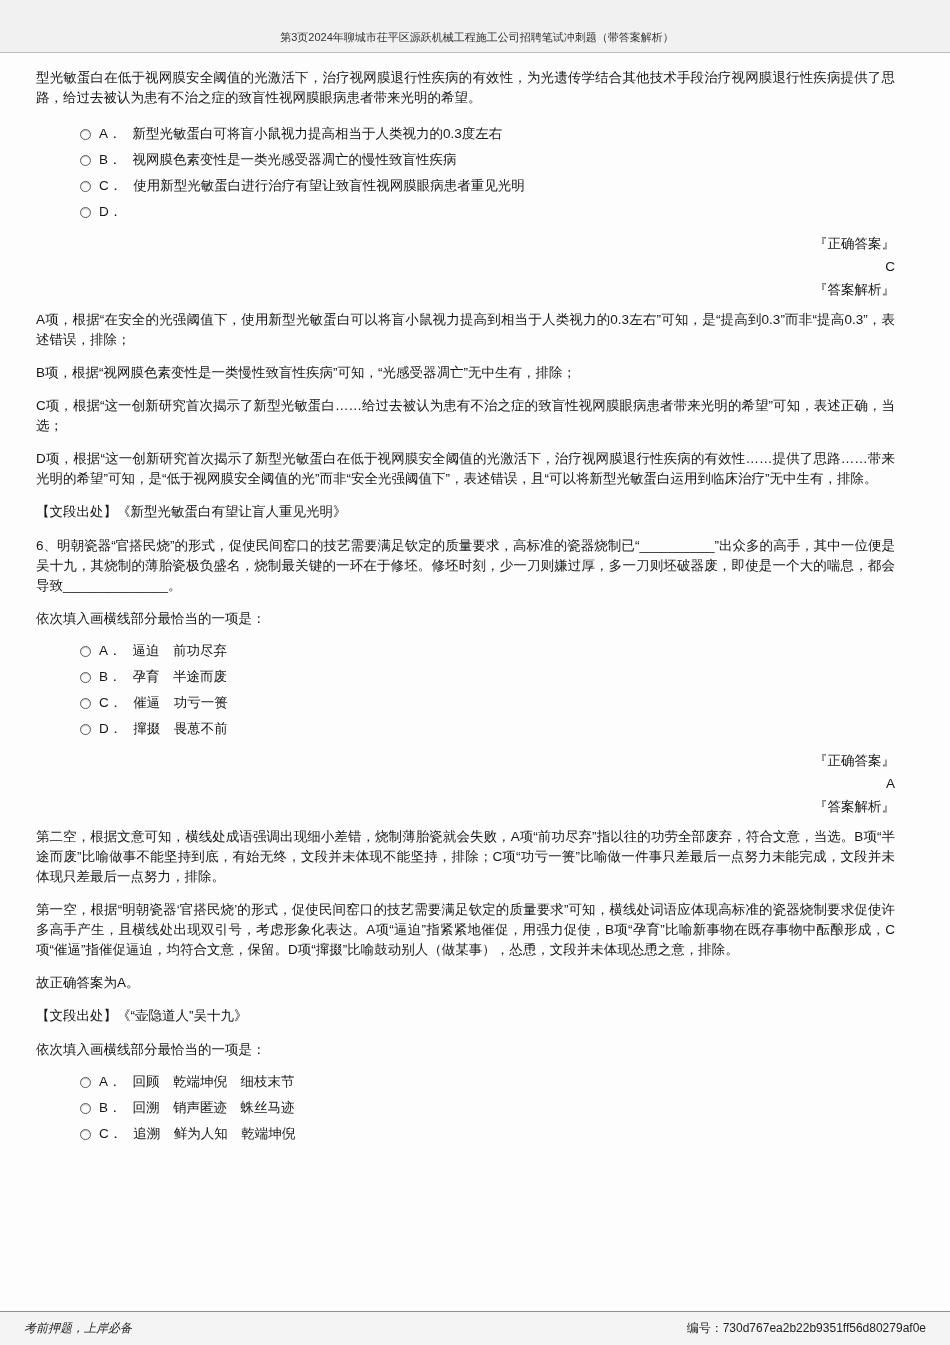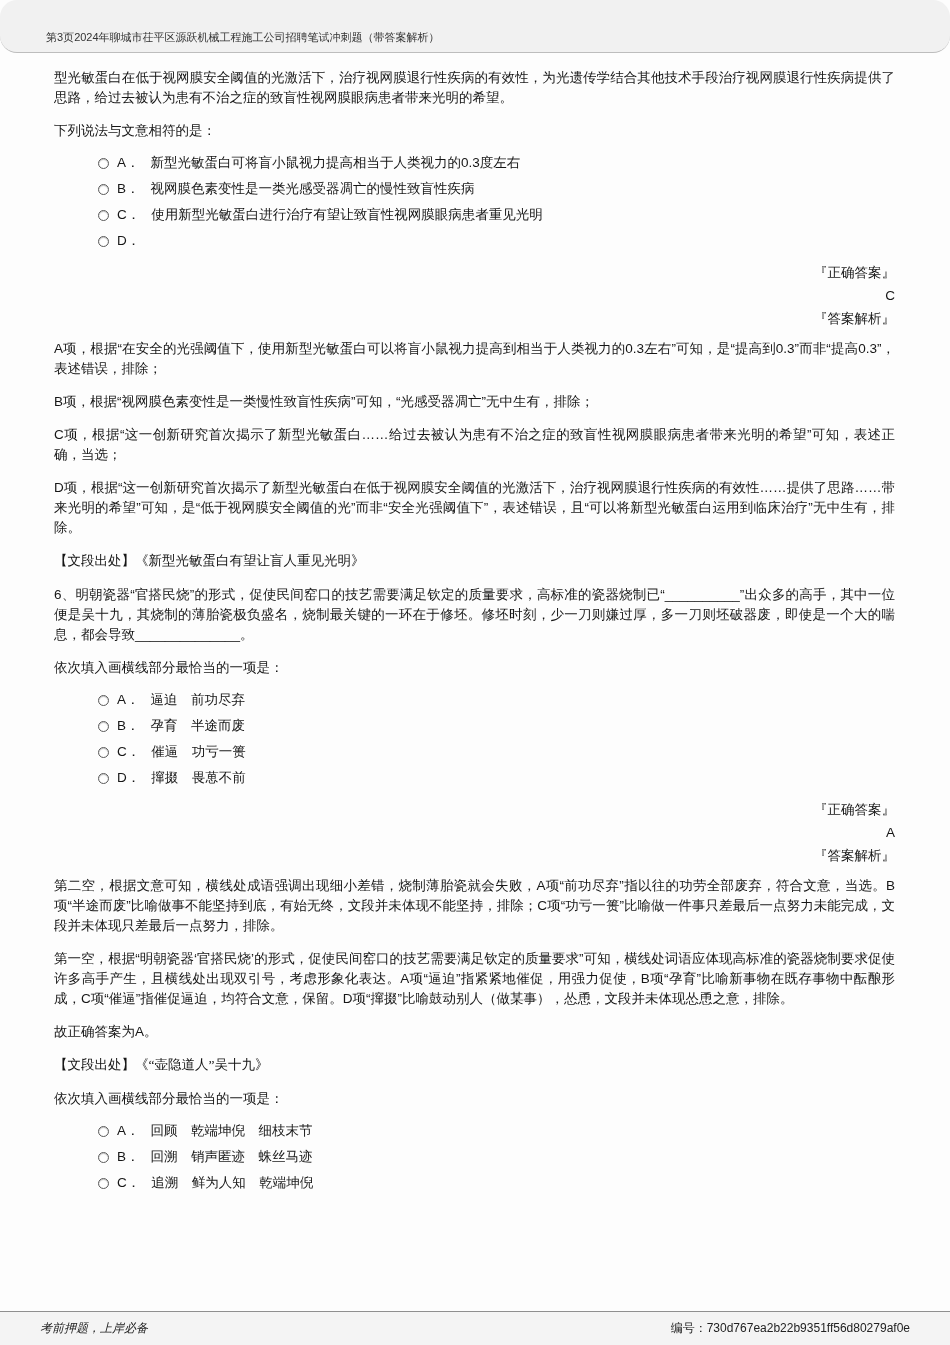--- a/index.html
+++ b/index.html
@@ -5,68 +5,67 @@
   html,body{margin:0;padding:0;}
   body{
     width:950px;height:1345px;overflow:hidden;
     background:#ececec;color:#161616;
     font-family:"Liberation Sans","DejaVu Sans",sans-serif;
   }
   .page{width:950px;height:1345px;display:flex;flex-direction:column;background:#fdfdfd;}
 
   .page-header{
     flex:0 0 auto;height:45px;background:#f1f1f1;border-bottom:1px solid #bdbdbd;
-    display:flex;justify-content:flex-start;align-items:flex-end;
-    padding:0 42px 7px 46px;font-size:11px;color:#333;border-radius:17px;
+    display:flex;justify-content:center;align-items:flex-end;
+    padding:0 42px 7px 46px;font-size:11px;color:#333;
   }
   .page-header .title{max-width:760px;white-space:nowrap;overflow:hidden;}
 
   .content{
     flex:1 1 auto;overflow:hidden;
-    padding:15px 55px 0 54px;
+    padding:15px 55px 0 36px;
     font-size:13.5px;line-height:20px;
   }
   .para{text-align:justify;margin:0 0 13px 0;}
   .prompt{margin:0 0 9px 0;}
 
   .options{margin:0 0 9px 0;}
   .option{display:flex;align-items:center;height:26px;padding-left:44px;}
   .radio{
     flex:0 0 auto;width:9px;height:9px;border:1px solid #5a5a5a;border-radius:50%;
     margin-right:8px;background:#fff;box-shadow:inset 0 1px 1px rgba(0,0,0,.25);
   }
   .opt-label{margin-right:11px;}
 
   .answer-block{margin:0 0 10px 0;}
   .answer-block p{margin:0 0 3px 0;text-align:right;}
   .conclusion{margin:0 0 13px 0;}
-  .source{margin:0 0 14px 0;font-family:Liberation Serif, serif;}
+  .source{margin:0 0 14px 0;}
 
   .page-footer{
     flex:0 0 auto;height:33px;border-top:1px solid #8f8f8f;background:#f4f4f4;
     display:flex;justify-content:space-between;align-items:center;
-    padding:0 40px;font-size:12px;color:#222;
+    padding:0 24px;font-size:12px;color:#222;
   }
   .footer-left{font-style:italic;}
 </style>
 </head>
 <body>
 
 <div class="page">
 
   <header class="page-header">
     <span>第3页</span>
     <span class="title">2024年聊城市茌平区源跃机械工程施工公司招聘笔试冲刺题（带答案解析）</span>
   </header>
 
   <main class="content">
 
     <section>
       <p class="para">型光敏蛋白在低于视网膜安全阈值的光激活下，治疗视网膜退行性疾病的有效性，为光遗传学结合其他技术手段治疗视网膜退行性疾病提供了思路，给过去被认为患有不治之症的致盲性视网膜眼病患者带来光明的希望。</p>
-      <p class="para prompt">下列说法与文意相符的是：</p>
 
       <div class="options">
         <div class="option">
           <span class="radio"></span>
           <span class="opt-label">A．</span>
           <span class="opt-text">新型光敏蛋白可将盲小鼠视力提高相当于人类视力的0.3度左右</span>
         </div>
         <div class="option">
           <span class="radio"></span>
           <span class="opt-label">B．</span>

